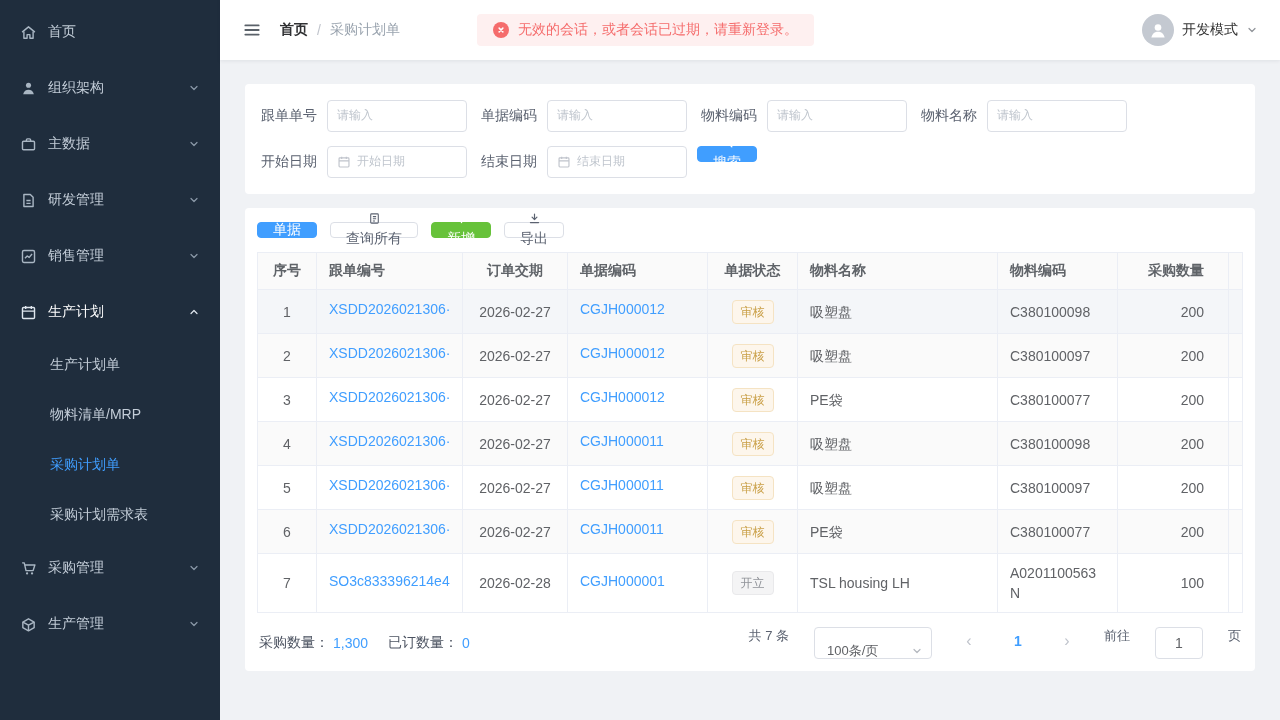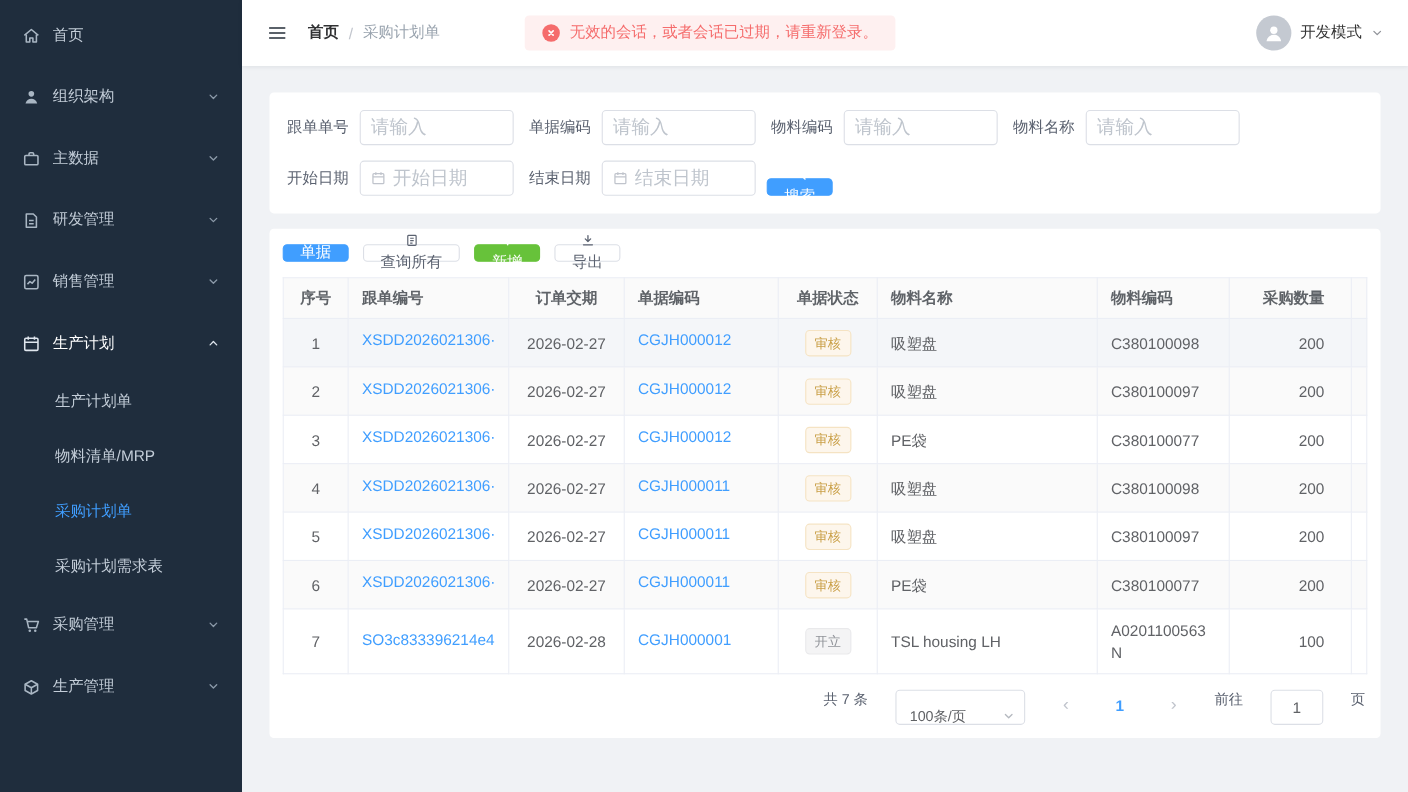--- a/index.html
+++ b/index.html
@@ -41,26 +41,26 @@
   .user { margin-left:auto; display:flex; align-items:center; gap:8px; cursor:pointer; color:#333; }
   .avatar { width:32px; height:32px; border-radius:50%; background:#c4c9d1; color:#fff; display:inline-flex; align-items:center; justify-content:center; overflow:hidden; }
   .avatar svg { width:20px; height:20px; }
   .user .chev { width:12px; height:12px; color:#909399; }
 
   .content { flex:1; padding:24px 25px 0; overflow:hidden; }
   .card { background:#fff; border-radius:4px; }
 
   
   .filter-card { padding:16px 12px 2px; margin-bottom:14px; }
-  .filter-grid { display:flex; flex-wrap:wrap; align-items:flex-end; }
+  .filter-grid { display:flex; flex-wrap:wrap; align-items:flex-start; }
   .filter-field { display:flex; align-items:center; margin:0 10px 14px 0; }
   .filter-field label { width:60px; text-align:right; margin-right:10px; color:#5b6270; font-size:14px; flex:none; }
   .input-box { width:140px; height:32px; border:1px solid #dcdfe6; border-radius:4px; display:flex; align-items:center; gap:6px; padding:0 9px; background:#fff; }
   .input-box .icon { width:14px; height:14px; color:#c0c4cc; }
-  .input-box input { border:none; outline:none; width:100%; font-size:17px; color:#0f766e; background:transparent; font-family:Liberation Sans, sans-serif; }
+  .input-box input { border:none; outline:none; width:100%; font-size:12px; color:#0f766e; background:transparent; font-family:Liberation Mono, monospace; }
   .input-box input::placeholder { color:#bfc5cd; }
 
   .btn { height:16px; border-radius:4px; border:1px solid #dcdfe6; background:#fff; color:#5b6270; font-size:14px; display:inline-flex; align-items:center; justify-content:center; gap:5px; padding:0 15px; cursor:pointer; font-family:inherit; white-space:nowrap;flex-direction:column; }
   .btn .icon { width:13px; height:13px; }
   .btn.primary { background:#409eff; border-color:#409eff; color:#fff; }
   .btn.success { background:#67c23a; border-color:#67c23a; color:#fff; }
   .search-btn { margin-bottom:14px; }
 
   
   .table-card { padding:14px 12px 12px; }
@@ -450,20 +450,26 @@
                 <td class="cell-center"><span class="tag info">开立</span></td>
                 <td>TSL housing LH</td>
                 <td class="wrap">A0201100563N</td>
                 <td class="cell-right">100</td>
                 <td></td>
               </tr>
             </tbody>
           </table>
       </div>
       <div class="table-footer">
+        <div class="summary">
+          <span class="sum-label">采购数量：</span>
+          <span class="sum-value">1,300</span>
+          <span class="sum-label">已订数量：</span>
+          <span class="sum-value">0</span>
+        </div>
         <div class="pagination">
           <span class="pg-total">共 7 条</span>
           <div class="page-size">
             <span>100条/页</span>
             <span class="icon">
                 <svg viewBox="0 0 24 24" fill="none" stroke="currentColor" stroke-width="2.4" stroke-linecap="round" stroke-linejoin="round">
                   <path d="M6 9l6 6 6-6"></path>
                 </svg>
               </span>
           </div>

